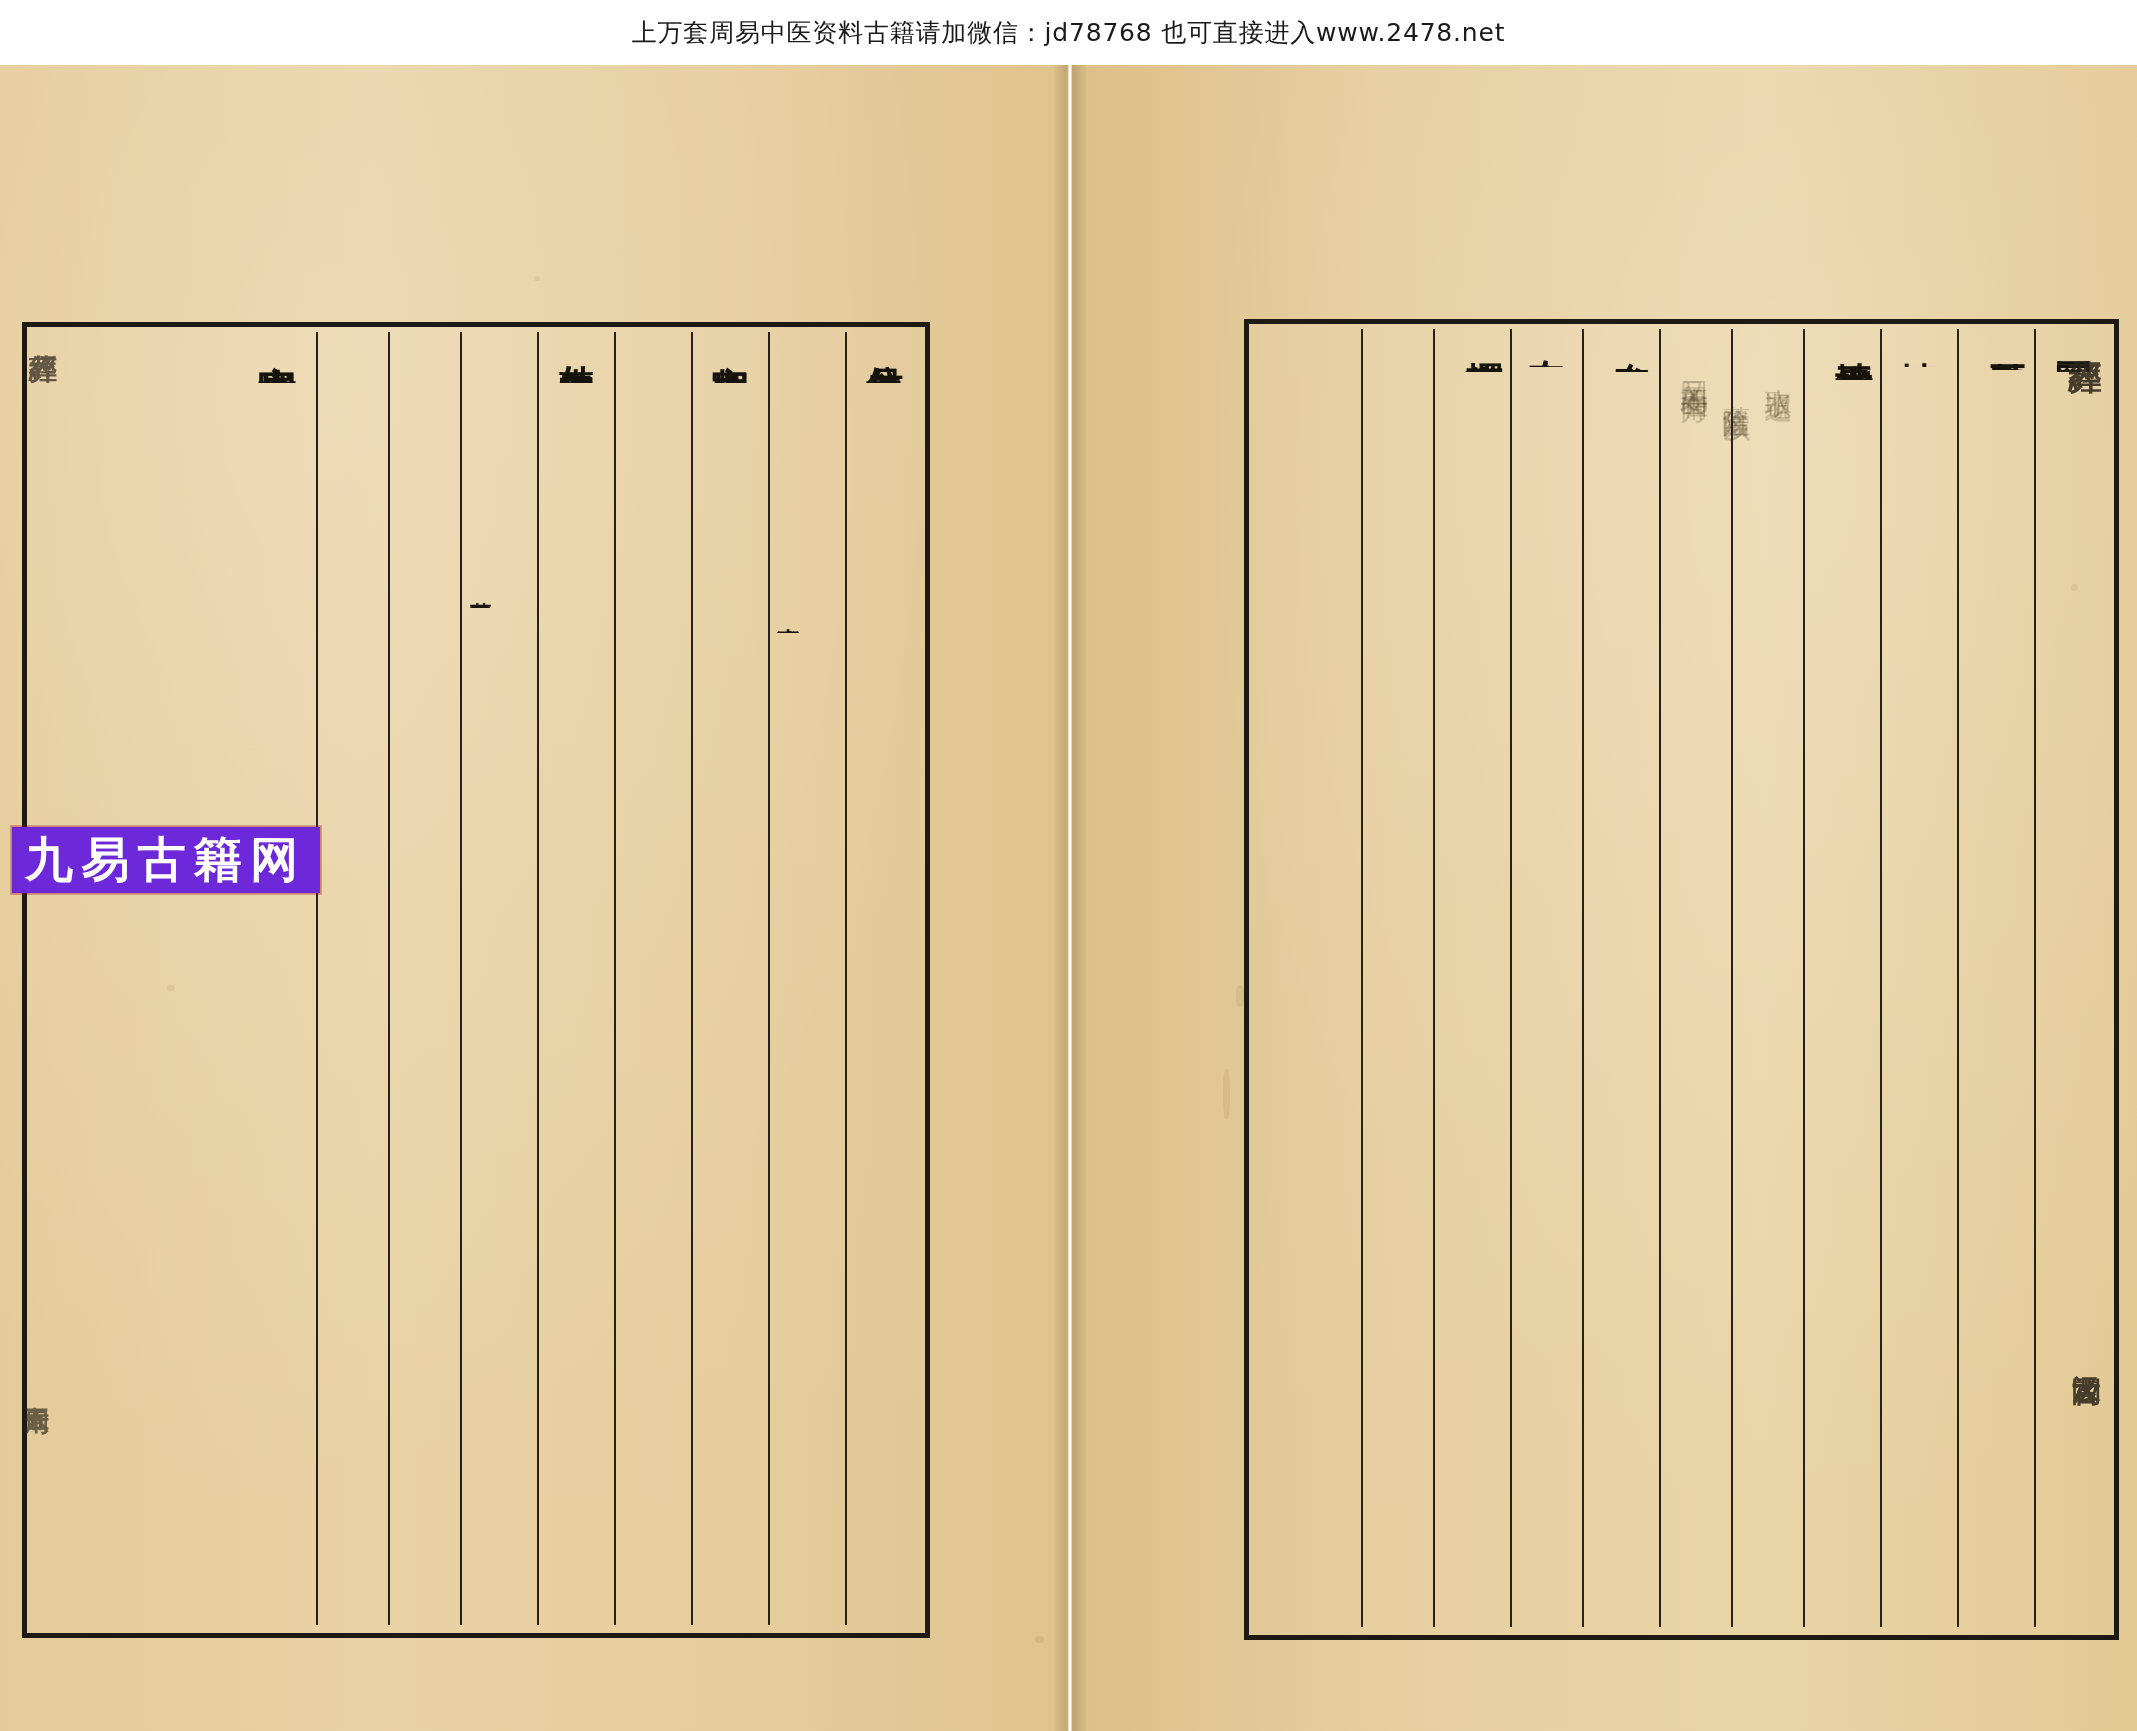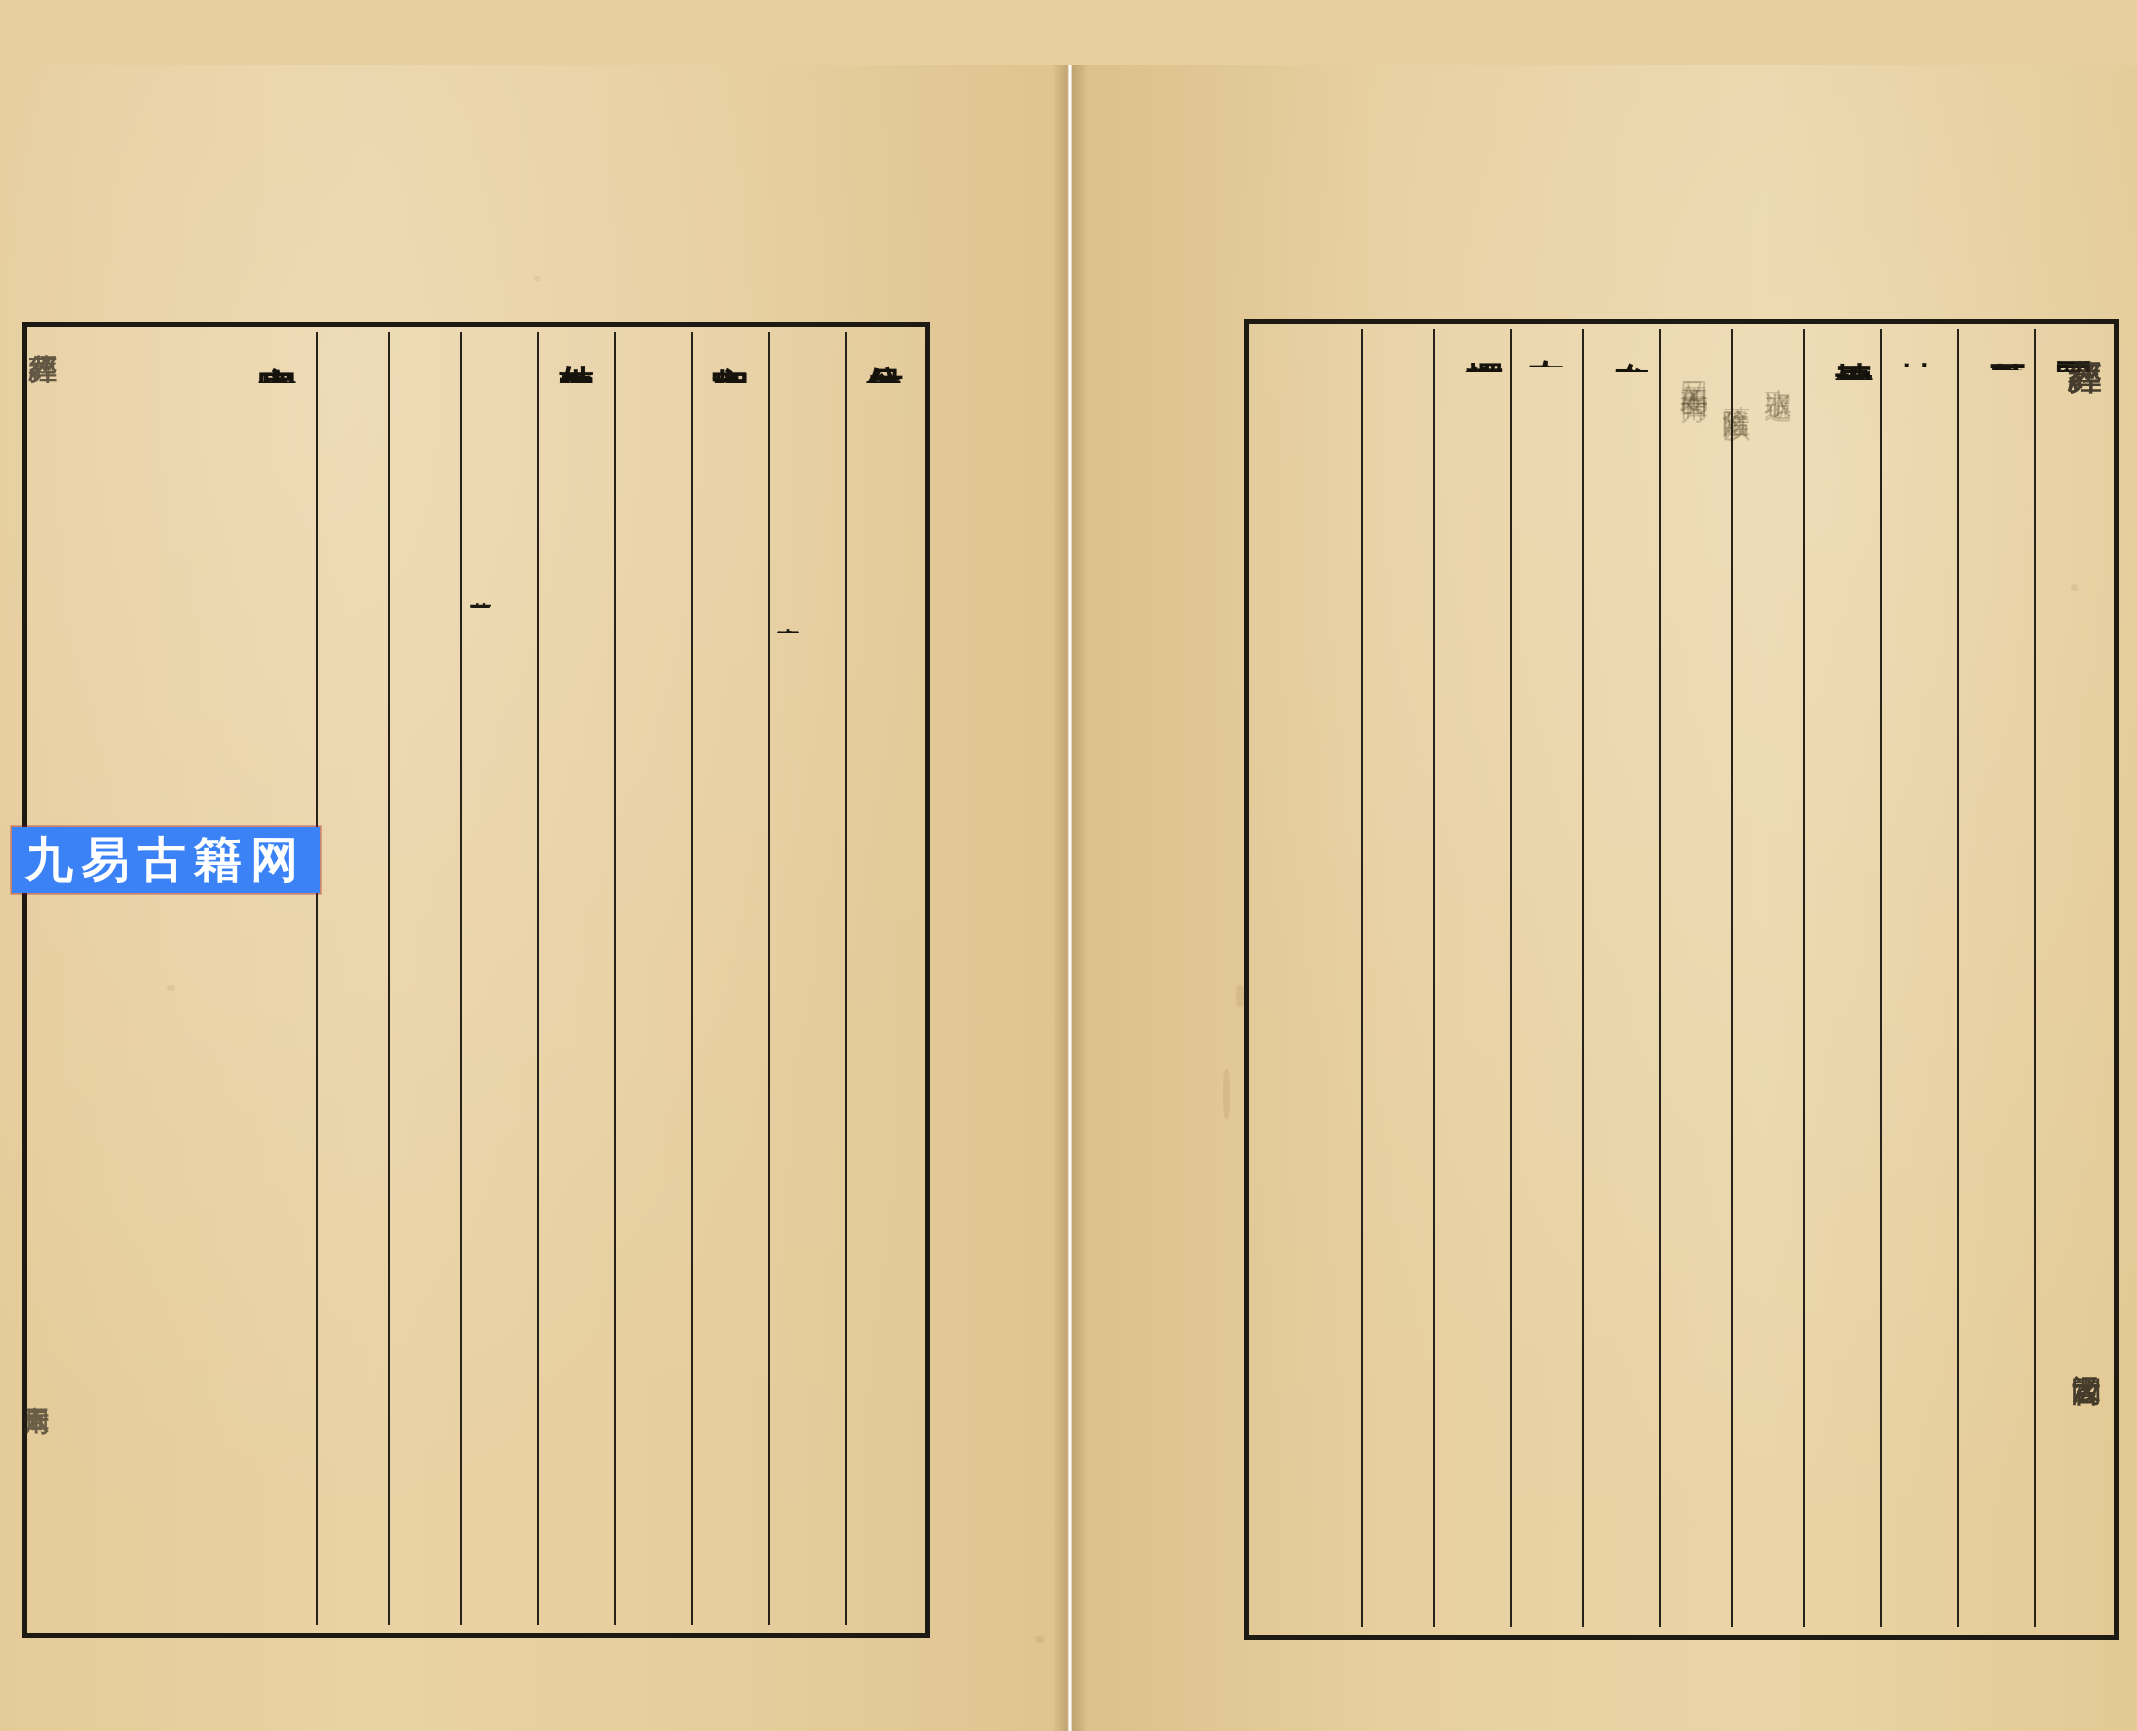--- a/index.html
+++ b/index.html
@@ -184,39 +184,42 @@
     white-space: nowrap;
     opacity: 0.85;
   }
 
   
   #watermark {
     position: absolute;
     left: 11.7px;
     top: 827px;
     z-index: 60;
-    background: #3b82f6;
+    background: #6d28d9;
     padding: 8.3px 13.4px 10px 13.4px;
     box-shadow: 0 0 0 1.7px rgba(150,15,20,0.4);
   }
   #watermark .wm-text {
     font-family: "DejaVu Sans", sans-serif;
     font-size: 48px;
     font-weight: 700;
     color: #ffffff;
     letter-spacing: 8.3px;
     line-height: 1;
     white-space: nowrap;
   }
 </style>
 </head>
 <body>
 
 <div id="scan">
 
+  <div id="top-banner">
+    <div class="txt">上万套周易中医资料古籍请加微信：jd78768 也可直接进入www.2478.net</div>
+  </div>
 
   <div class="leaf" id="leaf-right"></div>
 
   <div class="leaf" id="leaf-left"></div>
   <div id="gutter"></div>
 
   <div class="speck" style="left:167px; top:985px; width:7.5px; height:5.8px;"></div>
   <div class="speck" style="left:534px; top:276px; width:5.8px; height:5px;"></div>
   <div class="speck" style="left:1035px; top:1636px; width:9.2px; height:6.7px;"></div>
   <div class="speck" style="left:1236px; top:985px; width:8.3px; height:22px; border-radius:40%;"></div>

